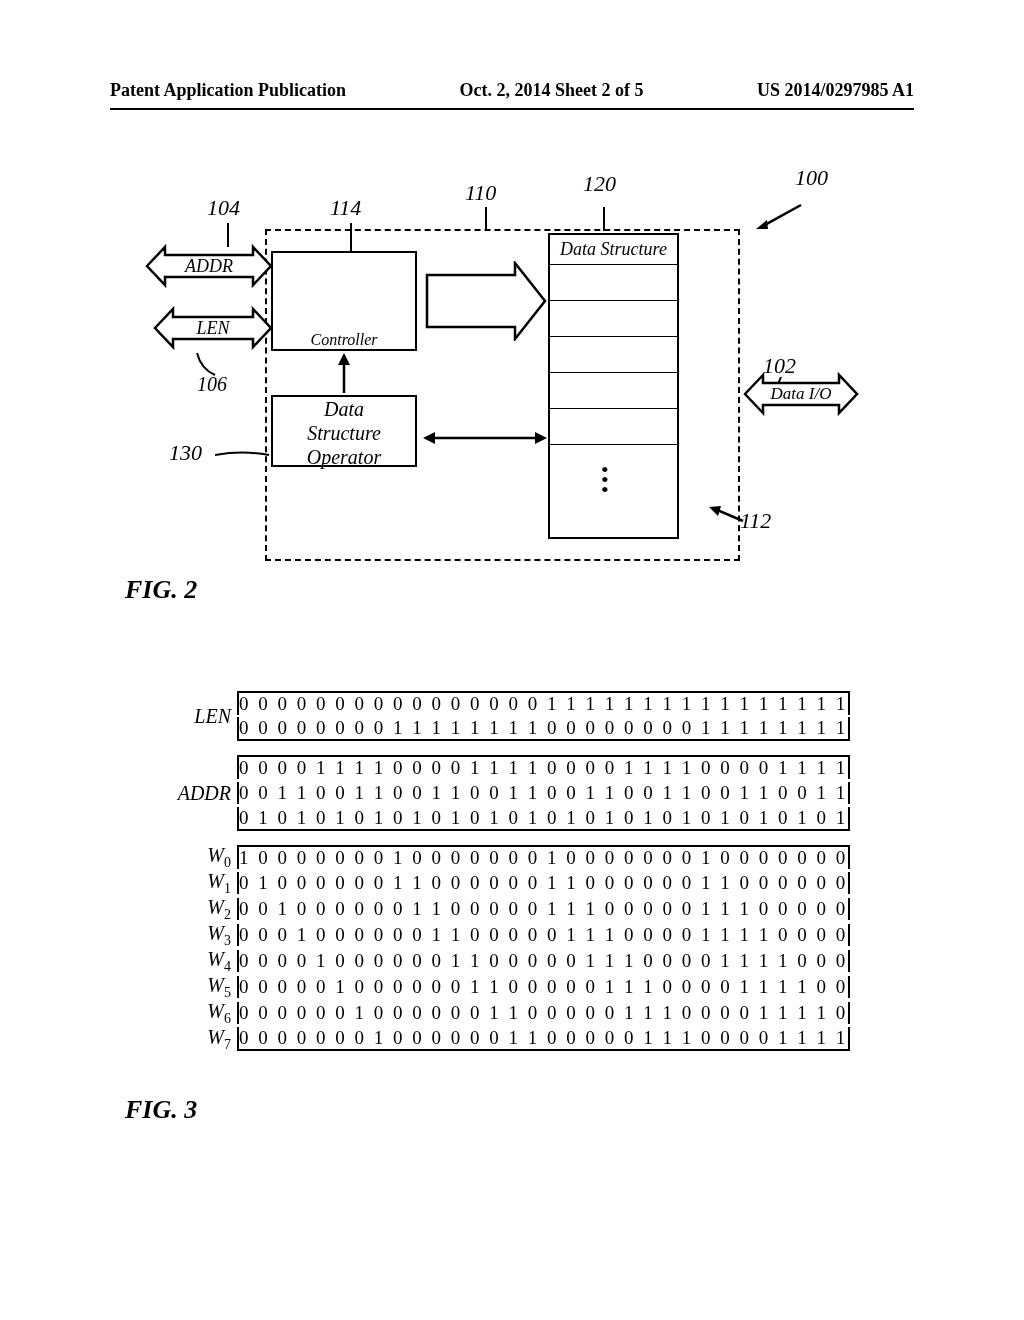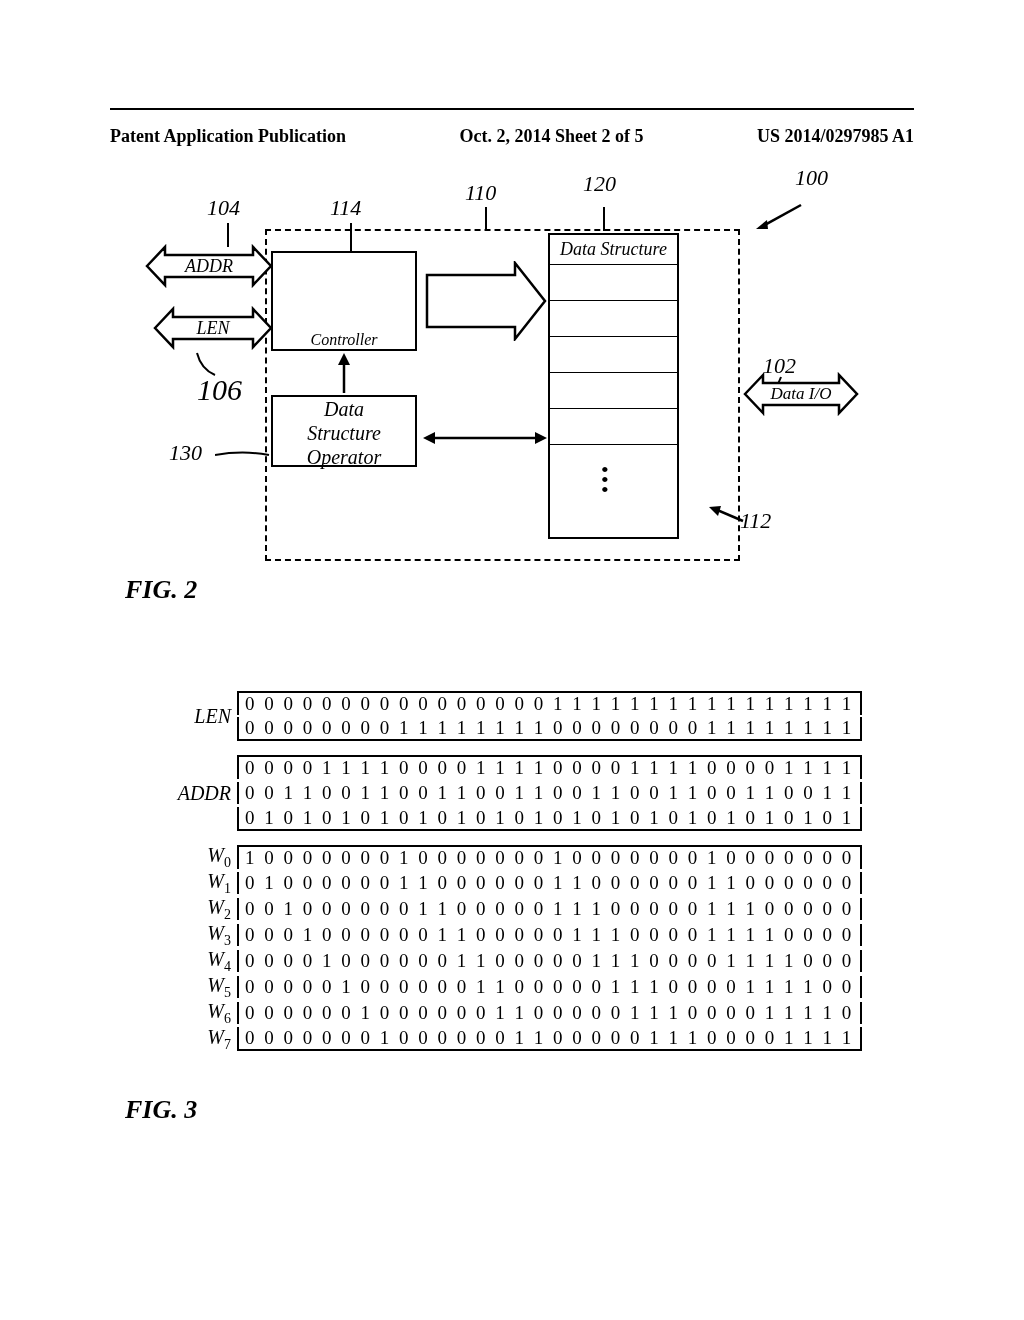--- a/index.html
+++ b/index.html
@@ -13,21 +13,20 @@
     .header {
       position: absolute;
       top: 80px;
       left: 110px;
       right: 110px;
       display: flex;
       justify-content: space-between;
       font-family: "Times New Roman", serif;
       font-weight: bold;
       font-size: 18px;
-      margin-top: 46px;
     }
     .header-divider {
       position: absolute;
       top: 108px;
       left: 110px;
       right: 110px;
       border-top: 2px solid #000;
     }
     
     .fig2 {
@@ -52,21 +51,21 @@
       left: 618px;
     }
     .label-110 { position: absolute; top: 15px; left: 330px; font-style: italic; font-size: 22px; }
     .line-110 { position: absolute; top: 42px; left: 350px; width: 2px; height: 24px; background: #000; }
     .label-120 { position: absolute; top: 6px; left: 448px; font-style: italic; font-size: 22px; }
     .line-120 { position: absolute; top: 42px; left: 468px; width: 2px; height: 24px; background: #000; }
     .label-114 { position: absolute; top: 30px; left: 195px; font-style: italic; font-size: 22px; }
     .line-114 { position: absolute; top: 58px; left: 215px; width: 2px; height: 30px; background: #000; }
     .label-104 { position: absolute; top: 30px; left: 72px; font-style: italic; font-size: 22px; }
     .line-104 { position: absolute; top: 58px; left: 92px; width: 2px; height: 24px; background: #000; }
-    .label-106 { position: absolute; top: 208px; left: 62px; font-style: italic; font-size: 30px; }
+    .label-106 { position: absolute; top: 208px; left: 62px; font-style: italic; font-size: 20px; }
     .label-102 { position: absolute; top: 188px; left: 628px; font-style: italic; font-size: 22px; }
     .curve-102 { position: absolute; top: 210px; left: 620px; }
     .curve-106 { position: absolute; top: 186px; left: 58px; }
     .label-130 { position: absolute; top: 275px; left: 34px; font-style: italic; font-size: 22px; }
     .line-130 { position: absolute; top: 286px; left: 80px; }
     .label-112 { position: absolute; top: 343px; left: 605px; font-style: italic; font-size: 22px; }
     .arrow-112 { position: absolute; top: 340px; left: 570px; }
 
     .dashed-outer {
       position: absolute;
@@ -172,21 +171,21 @@
       text-align: right;
       font-style: italic;
       padding-right: 6px;
       font-size: 20px;
       letter-spacing: 0;
     }
     .fig3-rowlabel .sub { font-size: 14px; font-style: normal; vertical-align: sub; }
     .fig3-data {
       border-left: 2px solid #000;
       border-right: 2px solid #000;
-      padding: 0 6px;
+      padding: 0 0;
       white-space: pre;
       font-family: inherit;
     }
     .fig3-section-gap { height: 12px; }
     .top-border .fig3-data { border-top: 2px solid #000; }
     .bottom-border .fig3-data { border-bottom: 2px solid #000; }
   </style>
 </head>
 <body>
 

